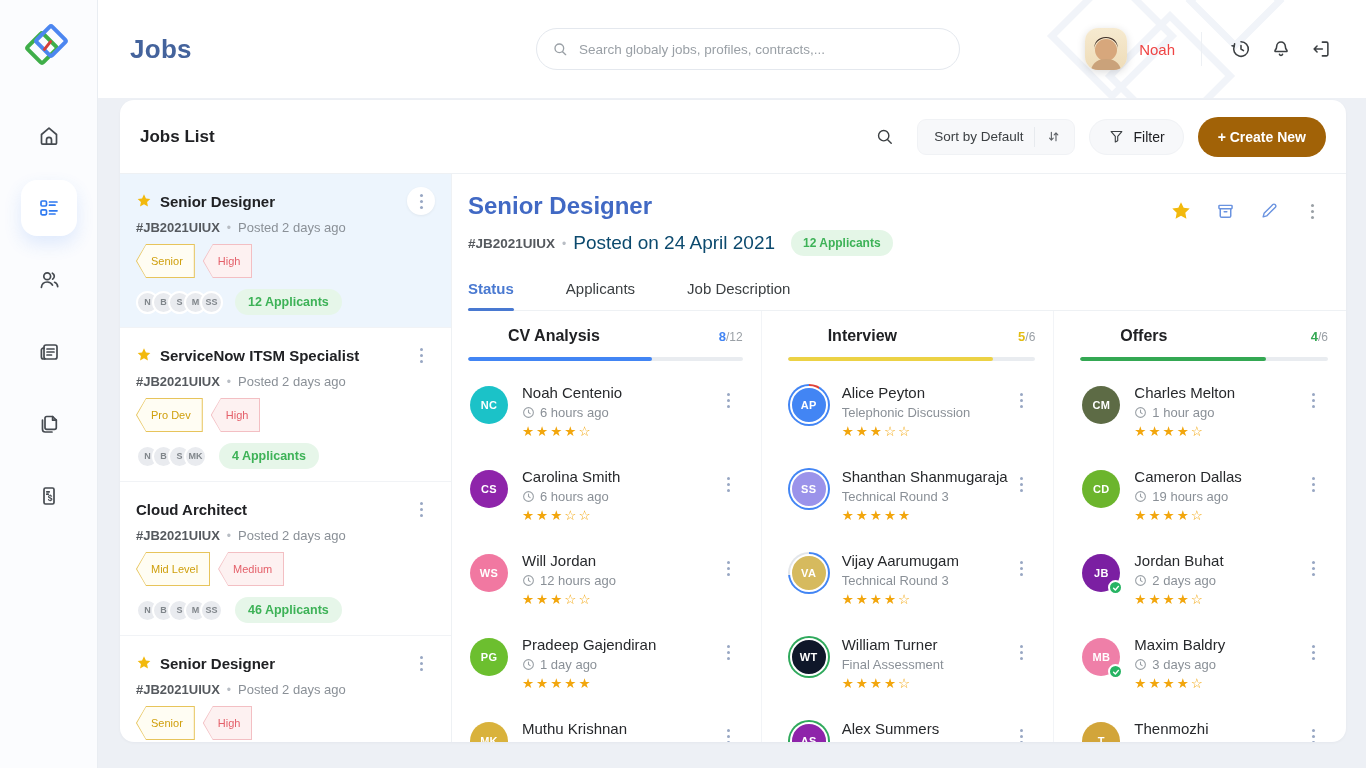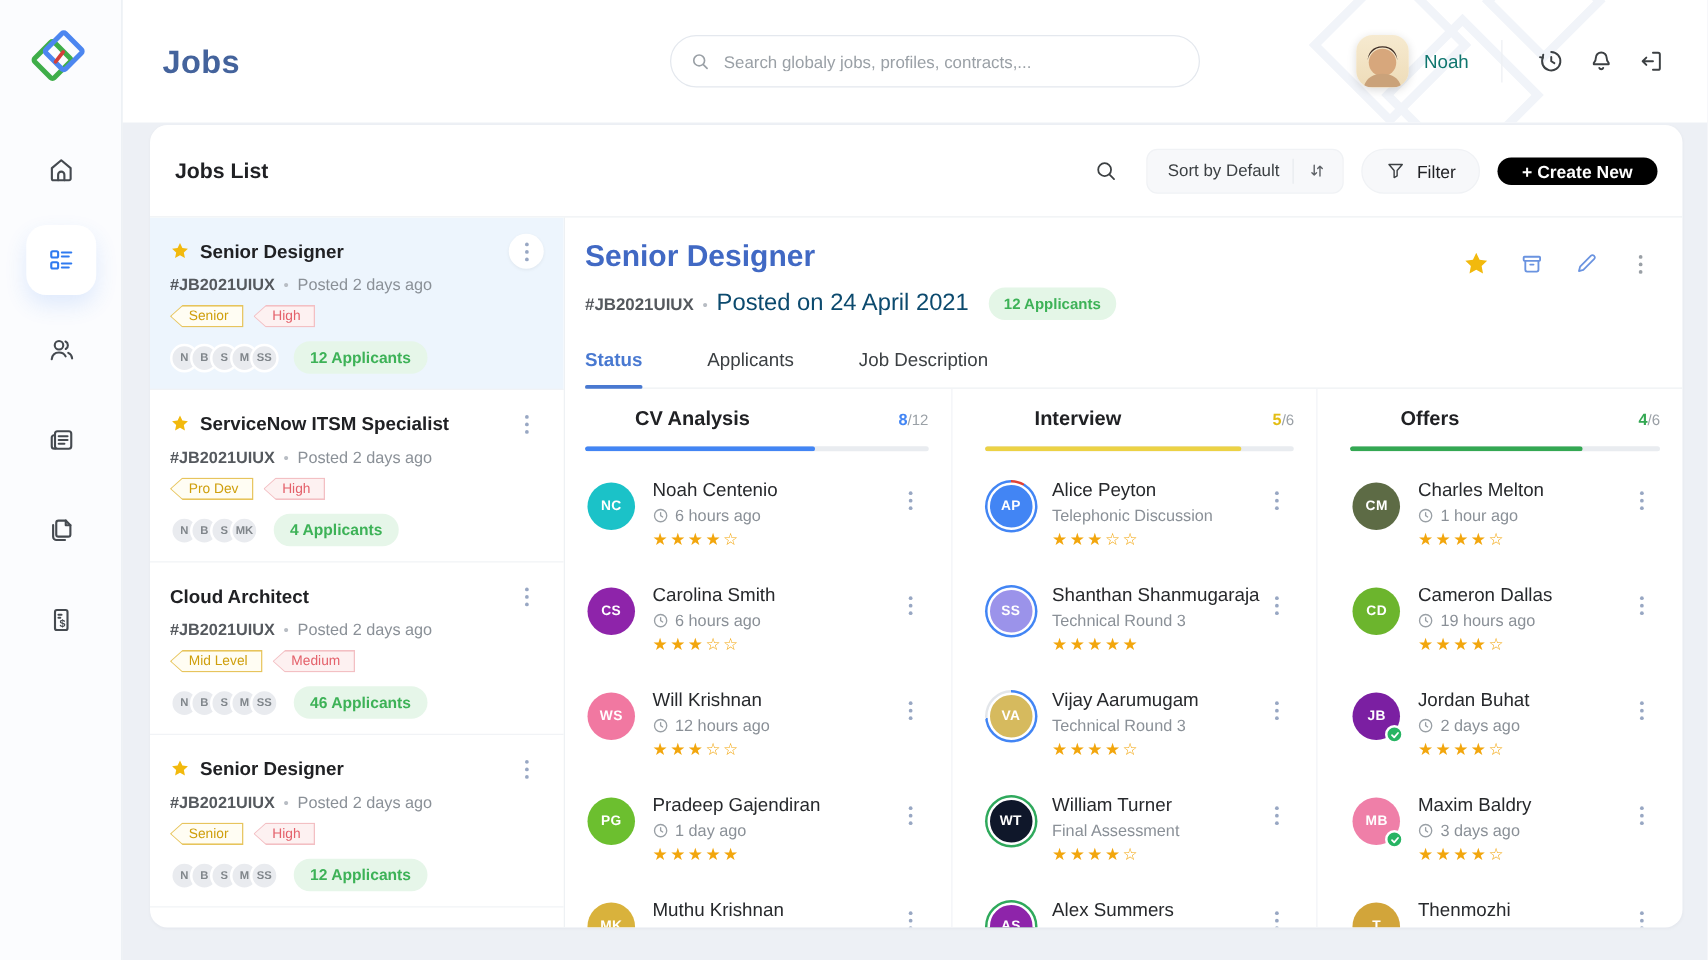--- a/index.html
+++ b/index.html
@@ -24,63 +24,63 @@
   .main{flex:1;display:flex;flex-direction:column;min-width:0;background:#edf0f5;}
   .topbar{height:98px;background:#fff;position:relative;display:flex;align-items:center;flex-shrink:0;overflow:hidden;}
   .wm{position:absolute;border:7px solid #f1f4f9;transform:rotate(45deg);z-index:0;}
   .page-title{margin-left:32px;font-size:26px;font-weight:700;color:#44639c;letter-spacing:.3px;position:relative;z-index:1;}
   .search-wrap{position:absolute;left:438px;width:424px;height:42px;z-index:1;}
   .search-wrap svg{position:absolute;left:16px;top:13px;}
   .search-input{width:100%;height:100%;border:1px solid #e4e8ee;border-radius:21px;background:#fff;padding:0 18px 0 42px;font-size:13.5px;color:#3c4043;font-family:"Liberation Sans",sans-serif;outline:none;}
   .search-input::placeholder{color:#9aa0a6;}
   .user-cluster{position:absolute;right:22px;display:flex;align-items:center;z-index:1;}
   .avatar{width:42px;height:42px;border-radius:13px;background:linear-gradient(180deg,#f6ead0,#eedcb8);box-shadow:0 2px 8px rgba(0,0,0,.15);overflow:hidden;cursor:pointer;}
-  .user-name{font-size:15px;color:#0f766e;margin:0 0 0 12px;}
+  .user-name{font-size:15px;color:#ef4444;margin:0 0 0 12px;}
   .cluster-sep{width:1px;height:34px;background:#edf0f4;margin:0 22px 0 26px;}
   .top-icon{width:34px;height:34px;display:flex;align-items:center;justify-content:center;cursor:pointer;margin-right:6px;}
   .top-icon svg{stroke:#3c4043;fill:none;stroke-width:1.7;stroke-linecap:round;stroke-linejoin:round;}
 
   .content{flex:1;padding:2px 20px 26px 22px;min-height:0;}
   .card{background:#fff;border-radius:14px;height:100%;display:flex;flex-direction:column;overflow:hidden;box-shadow:0 1px 3px rgba(16,30,54,.04);}
 
   
   .card-head{height:74px;flex-shrink:0;display:flex;align-items:center;padding:0 20px 0 20px;border-bottom:1px solid #eef1f4;}
   .card-head-title{font-size:17px;font-weight:600;color:#202124;}
   .card-head-tools{margin-left:auto;display:flex;align-items:center;gap:14px;}
   .tool-circle{width:38px;height:38px;border-radius:50%;display:flex;align-items:center;justify-content:center;cursor:pointer;}
   .tool-circle svg{stroke:#3c4043;fill:none;stroke-width:1.8;stroke-linecap:round;}
   .sort-pill{height:36px;background:#f7f8fa;border:1px solid #f0f2f5;border-radius:9px;display:flex;align-items:center;padding:0 4px 0 16px;cursor:pointer;}
   .sort-label{font-size:13.5px;color:#3c4043;}
   .sort-sep{width:1px;height:20px;background:#e7eaee;margin:0 10px;}
   .sort-pill svg{stroke:#5f6368;fill:none;stroke-width:1.6;stroke-linecap:round;stroke-linejoin:round;margin-right:8px;}
   .filter-pill{height:36px;background:#f7f8fa;border:1px solid #f0f2f5;border-radius:18px;display:flex;align-items:center;gap:9px;padding:0 18px;cursor:pointer;}
   .filter-pill svg{stroke:#3c4043;fill:none;stroke-width:1.6;stroke-linejoin:round;}
   .filter-label{font-size:14px;color:#202124;}
-  .create-btn{height:22px;border:none;background:#000000;color:#fff;font-size:14px;font-weight:600;border-radius:20px;padding:0 20px;cursor:pointer;font-family:"Liberation Sans",sans-serif;}
+  .create-btn{height:40px;border:none;background:#a16207;color:#fff;font-size:14px;font-weight:600;border-radius:20px;padding:0 20px;cursor:pointer;font-family:"Liberation Sans",sans-serif;}
 
   
   .card-body{flex:1;display:flex;min-height:0;}
   .jobs-list{width:332px;flex-shrink:0;border-right:1px solid #eef1f4;overflow:hidden;display:flex;flex-direction:column;}
 
   .job-card{padding:13px 16px 12px 16px;border-bottom:1px solid #f1f3f6;cursor:pointer;flex-shrink:0;}
   .job-card.selected{background:#edf5fd;}
   .job-top{display:flex;align-items:center;gap:8px;}
   .job-title{font-size:15px;font-weight:600;color:#202124;}
   .job-top .kebab{margin-left:auto;}
   .job-card.selected .kebab{background:#fff;box-shadow:0 1px 3px rgba(0,0,0,.06);}
   .kebab{display:flex;flex-direction:column;gap:3px;align-items:center;justify-content:center;width:28px;height:28px;border-radius:50%;cursor:pointer;flex-shrink:0;}
   .kebab i{width:3px;height:3px;border-radius:50%;background:#98a7c3;}
   .job-sub{margin-top:5px;font-size:13px;display:flex;align-items:center;}
   .job-id{color:#55595e;font-weight:600;}
   .dot-sep::before{content:"•";color:#b8bdc4;margin:0 7px;font-size:12px;}
   .job-posted{color:#8a9097;}
   .detail-posted{color:#0c4a6e;font-size:19px;}
   .job-tags{margin-top:9px;display:flex;gap:8px;}
   .tag{display:inline-block;padding:1px;clip-path:polygon(10px 0,100% 0,100% 100%,10px 100%,0 50%);}
-  .tag-inner{display:flex;align-items:center;height:16px;padding:0 11px 0 14px;font-size:11px;clip-path:polygon(9px 0,100% 0,100% 100%,9px 100%,0 50%);}
+  .tag-inner{display:flex;align-items:center;height:32px;padding:0 11px 0 14px;font-size:11px;clip-path:polygon(9px 0,100% 0,100% 100%,9px 100%,0 50%);}
   .tag.level{background:#e7c45b;}
   .tag.level .tag-inner{background:#fffdf3;color:#cf9f0c;}
   .tag.priority{background:#f3bfc3;}
   .tag.priority .tag-inner{background:#fdf1f1;color:#e4606a;}
   .job-foot{margin-top:11px;display:flex;align-items:center;}
   .job-avatars{display:flex;}
   .chip{width:23px;height:23px;border-radius:50%;background:#e9ebef;color:#80868b;font-size:9px;font-weight:600;display:flex;align-items:center;justify-content:center;border:2px solid #fff;margin-left:-7px;}
   .chip:first-child{margin-left:0;}
   .job-applicants{background:#e6f6e9;color:#3db257;font-size:12.5px;font-weight:700;padding:6px 13px;border-radius:15px;margin-left:12px;}
 
@@ -505,21 +505,21 @@
                       <i></i>
                       <i></i>
                     </span>
   </div>
                   <div class="cand-row">
     <div class="av-ring">
       <div class="cand-avatar" style="background: rgb(241, 120, 161);">WS</div>
 
     </div>
     <div class="cand-info">
-      <div class="cand-name">Will Krishnan</div>
+      <div class="cand-name">Will Jordan</div>
       <div class="cand-meta">
         <svg width="13" height="13" viewBox="0 0 24 24">
                           <circle cx="12" cy="12" r="9" fill="none" stroke="#9aa0a6" stroke-width="2"></circle>
                           <path d="M12 7.5 V12 l3 2" stroke="#9aa0a6" stroke-width="2" fill="none" stroke-linecap="round"></path>
                         </svg>
         <span>12 hours ago</span>
       </div>
       <div class="cand-stars">★★★☆☆</div>
     </div>
     <span class="kebab">

